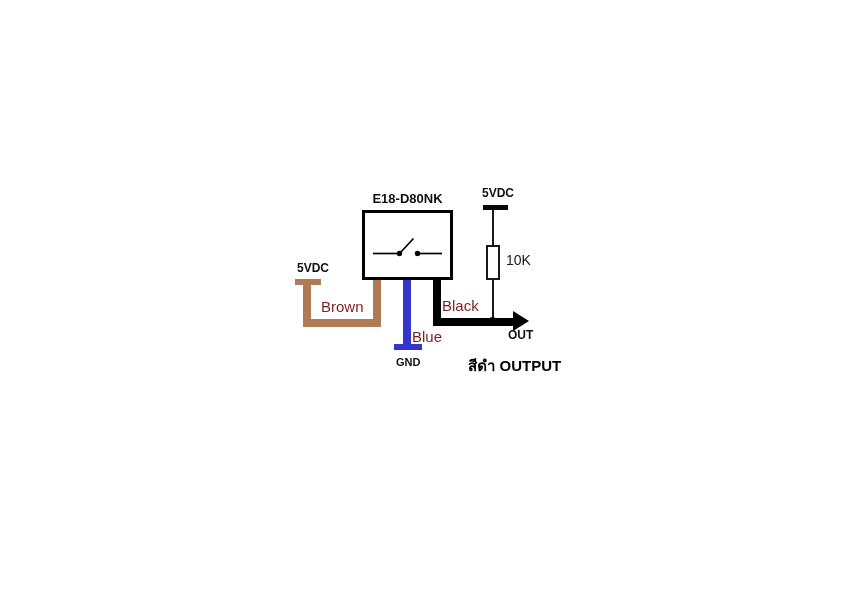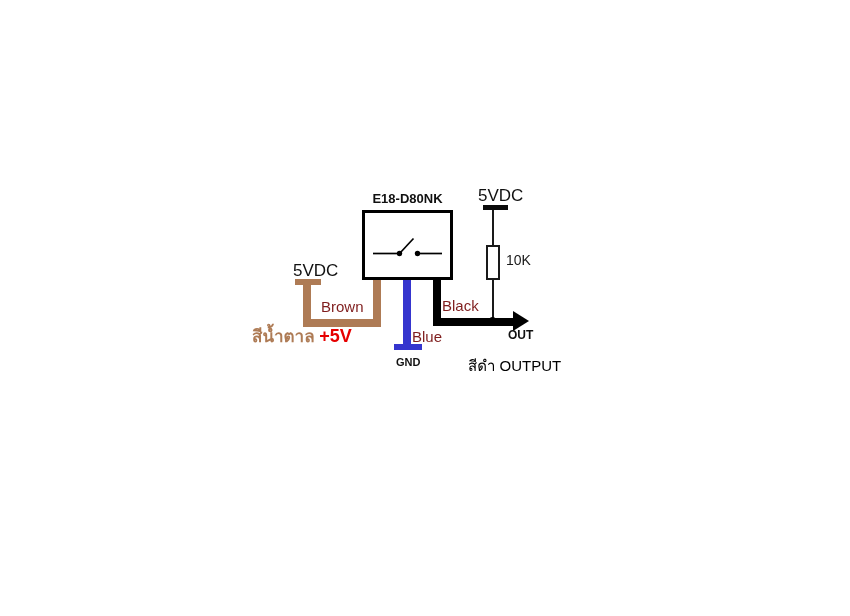--- a/index.html
+++ b/index.html
@@ -11,32 +11,32 @@
   .canvas {
     position: relative;
     width: 850px;
     height: 616px;
     background: #ffffff;
     overflow: hidden;
   }
   .abs { position: absolute; }
 
   
-  .lbl-bold-sm   { font-size: 17px; font-weight: normal; color: #111; letter-spacing: 0; }
+  .lbl-bold-sm   { font-size: 12px; font-weight: bold; color: #111; letter-spacing: 0; }
   .lbl-title     { font-size: 13px; font-weight: bold; color: #111; }
   .lbl-wire      { font-size: 15px; font-weight: normal; color: #7f1d1d; }
   .lbl-10k       { font-size: 14px; font-weight: normal; color: #1a1a1a; }
   .lbl-gnd       { font-size: 11px; font-weight: bold; color: #111; }
   .lbl-out       { font-size: 12px; font-weight: bold; color: #111; }
 
   .anno-brown    { font-size: 17px; font-weight: bold; white-space: nowrap; }
   .anno-brown .thai   { color: var(--color-brown); }
   .anno-brown .signal { color: var(--color-red); font-size: 18px; }
 
-  .anno-black    { font-size: 15px; font-weight: normal; color: #000; white-space: nowrap; }
+  .anno-black    { font-size: 15px; font-weight: bold; color: #000; white-space: nowrap; }
 
   .anno-blue     { font-size: 20px; font-weight: bold; white-space: nowrap; }
   .anno-blue .thai   { color: var(--color-blue); }
   .anno-blue .signal { color: #000; }
 
   
   .sensor-box {
     left: 362px; top: 210px; width: 91px; height: 70px;
     border: 3px solid #000; box-sizing: border-box; background: #fff;
   }
@@ -98,24 +98,20 @@
   <div class="abs wire-brown" style="left:303px; top:279px; width:8px; height:48px;"></div>
   <div class="abs wire-brown" style="left:303px; top:319px; width:78px; height:8px;"></div>
   <div class="abs wire-brown" style="left:373px; top:280px; width:8px; height:47px;"></div>
   <div class="abs lbl-wire" style="left:321px; top:298px;">Brown</div>
 
   <div class="abs wire-blue" style="left:403px; top:280px; width:8px; height:70px;"></div>
   <div class="abs wire-blue" style="left:394px; top:344px; width:28px; height:6px;"></div>
   <div class="abs lbl-wire" style="left:412px; top:328px;text-align:center;">Blue</div>
   <div class="abs lbl-gnd" style="left:396px; top:356px;">GND</div>
 
-  <div class="abs anno-brown" style="left:252px; top:322px;">
-    <span class="thai">สีน้ำตาล</span>
-    <span class="signal">+5V</span>
-  </div>
 
   <div class="abs anno-black" style="left:468px; top:354px;">
     <span class="thai">สีดำ</span>
     <span class="signal">OUTPUT</span>
   </div>
 
 
 </div>
 
 </body></html>

